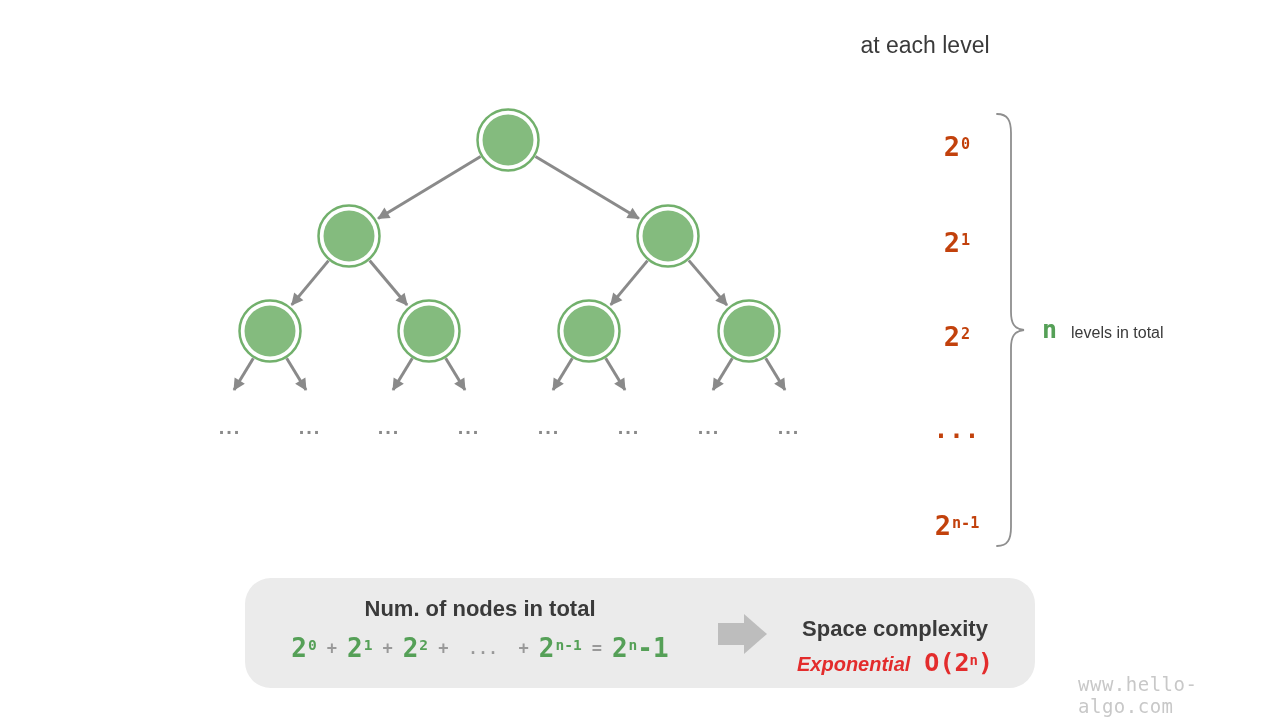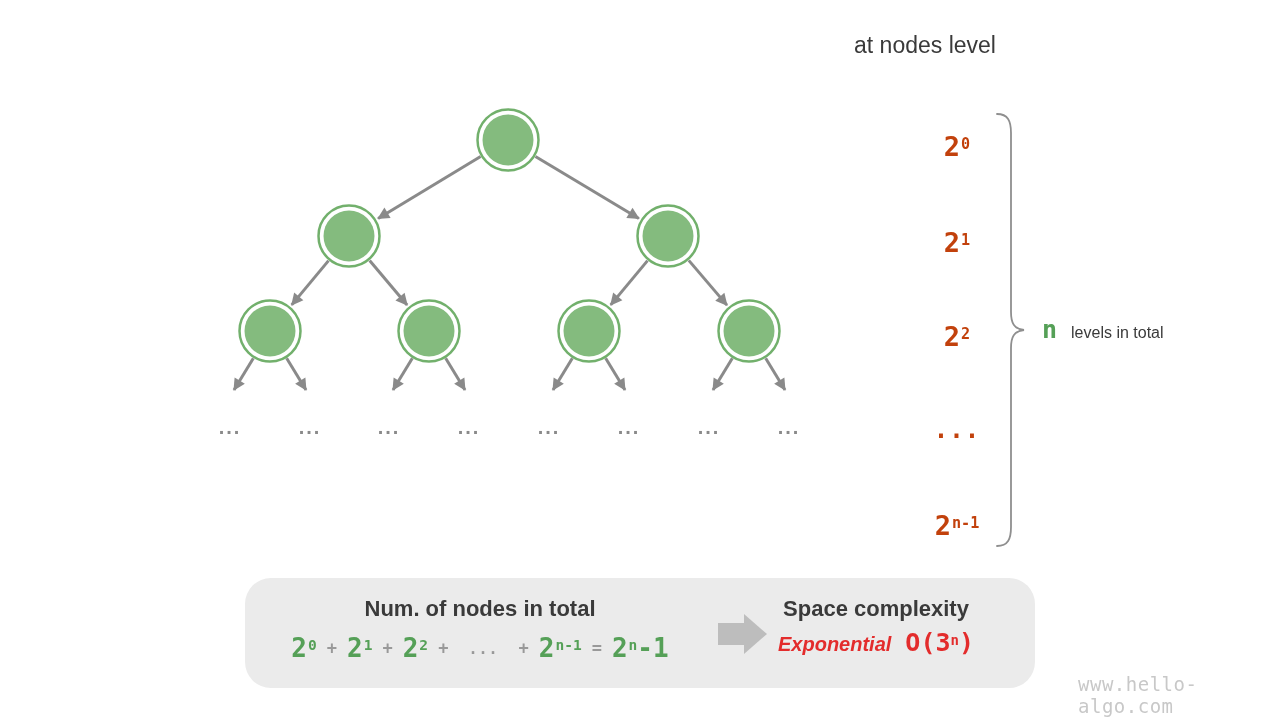--- a/index.html
+++ b/index.html
@@ -28,21 +28,21 @@
   .brace-note{position:absolute;left:1042px;top:315px;display:flex;align-items:baseline;gap:14px;}
   .brace-note .n{font-family:"DejaVu Sans Mono",monospace;font-weight:bold;font-size:25px;color:#55a057;}
   .brace-note .txt{font-size:16px;color:#3a3a3a;text-align:right;}
 
   
   .summary-box{position:absolute;left:245px;top:578px;width:790px;height:110px;
                background:#ebebeb;border-radius:26px;}
   .box-col{position:absolute;top:18px;text-align:center;}
   .box-col .col-title{font-size:22px;font-weight:bold;color:#3a3a3a;line-height:26px;}
   #box-left{left:0;width:470px;}
-  #box-right{left:491px;width:280px;}
+  #box-right{left:510px;width:280px;margin-top:20px;}
 
   
   .formula{margin-top:9px;line-height:34px;white-space:nowrap;
            font-family:"DejaVu Sans Mono",monospace;font-weight:bold;}
   .ftok{display:inline-block;vertical-align:baseline;}
   .tok-g{color:#55a057;font-size:26px;}
   .tok-g .sup{position:relative;top:-0.48em;font-size:0.56em;margin-left:1px;}
   .tok-o{color:#999999;font-size:17px;margin:0 10px;position:relative;top:-3px;}
   .tok-dots{font-size:15px;letter-spacing:1px;}
 
@@ -113,21 +113,21 @@
       <span class="tree-dots" style="left: 310px;">...</span>
       <span class="tree-dots" style="left: 389px;">...</span>
       <span class="tree-dots" style="left: 469px;">...</span>
       <span class="tree-dots" style="left: 549px;">...</span>
       <span class="tree-dots" style="left: 629px;">...</span>
       <span class="tree-dots" style="left: 709px;">...</span>
       <span class="tree-dots" style="left: 789px;">...</span>
     </div>
 
   <div class="hdr-title">
-    <div>at nodes level</div>
+    <div>at each level</div>
   </div>
 
   <div id="lv0" class="lv"><span>2</span><span class="sup">0</span></div>
   <div id="lv1" class="lv"><span>2</span><span class="sup">1</span></div>
   <div id="lv2" class="lv"><span>2</span><span class="sup">2</span></div>
   <div id="lv3" class="lv">...</div>
   <div id="lv4" class="lv"><span>2</span><span class="sup">n-1</span></div>
 
   <div class="brace-note">
     <span class="n">n</span>
@@ -139,19 +139,19 @@
       <div class="col-title">Num. of nodes in total</div>
       <div id="formula" class="formula"><span class="ftok tok-g">2<span class="sup">0</span></span><span class="ftok tok-o">+</span><span class="ftok tok-g">2<span class="sup">1</span></span><span class="ftok tok-o">+</span><span class="ftok tok-g">2<span class="sup">2</span></span><span class="ftok tok-o">+</span><span class="ftok tok-o tok-dots">...</span><span class="ftok tok-o">+</span><span class="ftok tok-g">2<span class="sup">n-1</span></span><span class="ftok tok-o">=</span><span class="ftok tok-g">2<span class="sup">n</span></span><span class="ftok tok-g">-1</span></div>
     </div>
 
     <div class="block-arrow-tail"></div>
     <div class="block-arrow-head"></div>
 
     <div id="box-right" class="box-col">
       <div class="col-title">Space complexity</div>
       <div class="value-row">
-        <span class="exp">Exponential</span><span class="bigo"><span>O(3</span><span class="sup">n</span><span>)</span></span>
+        <span class="exp">Exponential</span><span class="bigo"><span>O(2</span><span class="sup">n</span><span>)</span></span>
       </div>
     </div>
   </div>
 
   <div class="watermark">www.hello-algo.com</div>
 </div>
 
 </body></html>

